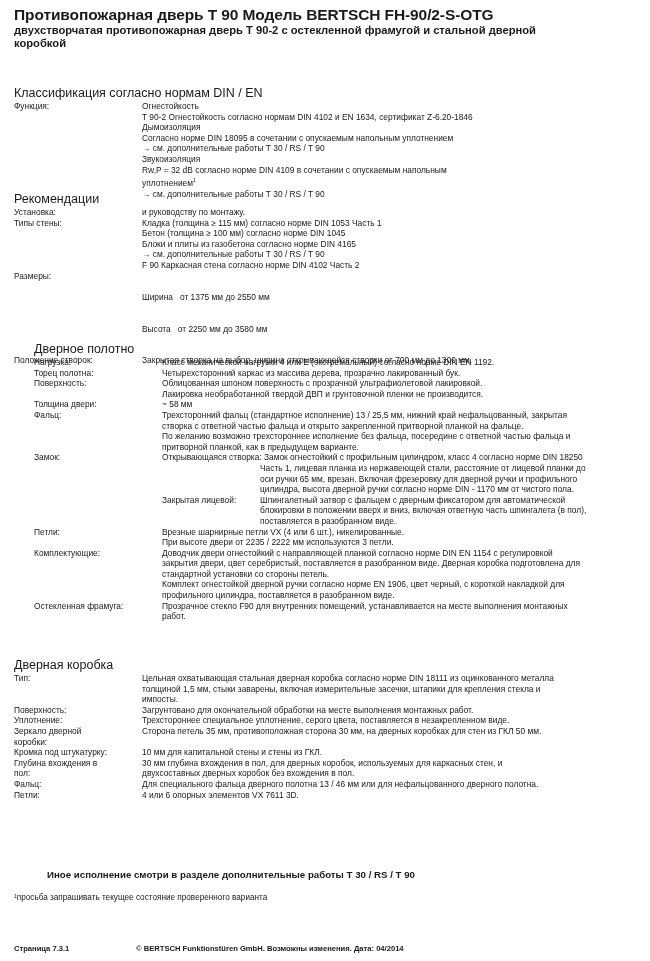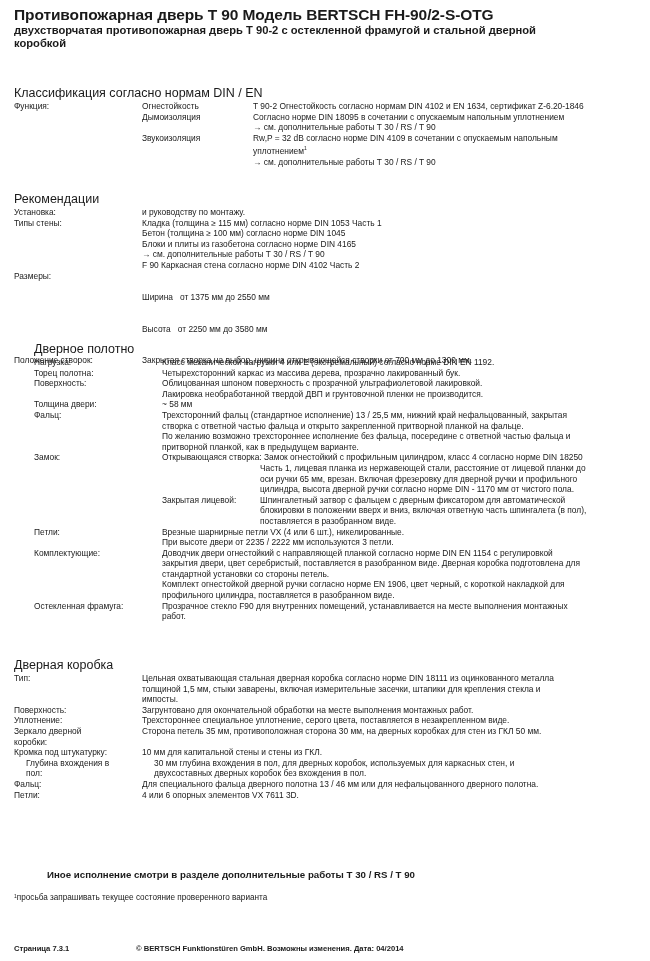--- a/index.html
+++ b/index.html
@@ -6,21 +6,21 @@
   body { width: 650px; height: 961px; position: relative; overflow: hidden;
          font-family: "Liberation Sans", sans-serif; color: #1a1a1a; }
   .page { position: absolute; left: 14px; top: 0; width: 626px; }
   .title { position: absolute; left: 0; top: 6px; font-size: 15.5px; font-weight: bold; letter-spacing: -0.1px; white-space: nowrap; }
   .subtitle { position: absolute; left: 0; top: 24px; width: 560px; font-size: 11.2px; font-weight: bold; line-height: 13px; }
   .section { position: absolute; left: 0; width: 626px; }
   .sec-title { font-size: 12.5px; line-height: 14px; margin-bottom: 1px; }
   .row { display: flex; font-size: 8.4px; line-height: 10.6px; }
   .lbl { width: 128px; flex: none; }
   .val { flex: 1; }
-  .sublbl-row { display: flex; }
+  .sublbl-row { display: flex; flex-direction: column; }
   .sublbl { width: 111px; flex: none; }
   .lock-sub { display: flex; }
   .lock-sublbl { width: 98px; flex: none; }
   .bold-note { position: absolute; left: 0; top: 869px; font-size: 9.7px; font-weight: bold; white-space: nowrap; padding-left: 33px; }
   .footnote { position: absolute; left: 0; top: 893px; font-size: 8.2px; white-space: nowrap; }
   .footnote sup { font-size: 5px; vertical-align: top; }
   .footer { position: absolute; left: 0; top: 944px; font-size: 7.6px; font-weight: bold; white-space: nowrap; }
   .footer .copy { position: absolute; left: 122px; top: 0; }
   sup { font-size: 5px; }
 </style>
@@ -203,21 +203,21 @@
           <div>Сторона петель 35 мм, противоположная сторона 30 мм, на дверных коробках для стен из ГКЛ 50 мм.</div>
         </div>
     </div>
     <div class="row">
       <div class="lbl">Кромка под штукатурку:</div>
       <div class="val">
           <div>10 мм для капитальной стены и стены из ГКЛ.</div>
         </div>
     </div>
     <div class="row">
-      <div class="lbl" style="width:100px;margin-right:28px;margin-left:12px;">Глубина вхождения в пол:</div>
+      <div class="lbl" style="width:100px;margin-right:28px;">Глубина вхождения в пол:</div>
       <div class="val">
         <div>30 мм глубина вхождения в пол, для дверных коробок, используемых для каркасных стен, и</div>
         <div>двухсоставных дверных коробок без вхождения в пол.</div>
       </div>
     </div>
     <div class="row">
       <div class="lbl">Фальц:</div>
       <div class="val">
           <div>Для специального фальца дверного полотна 13 / 46 мм или для нефальцованного дверного полотна.</div>
         </div>

